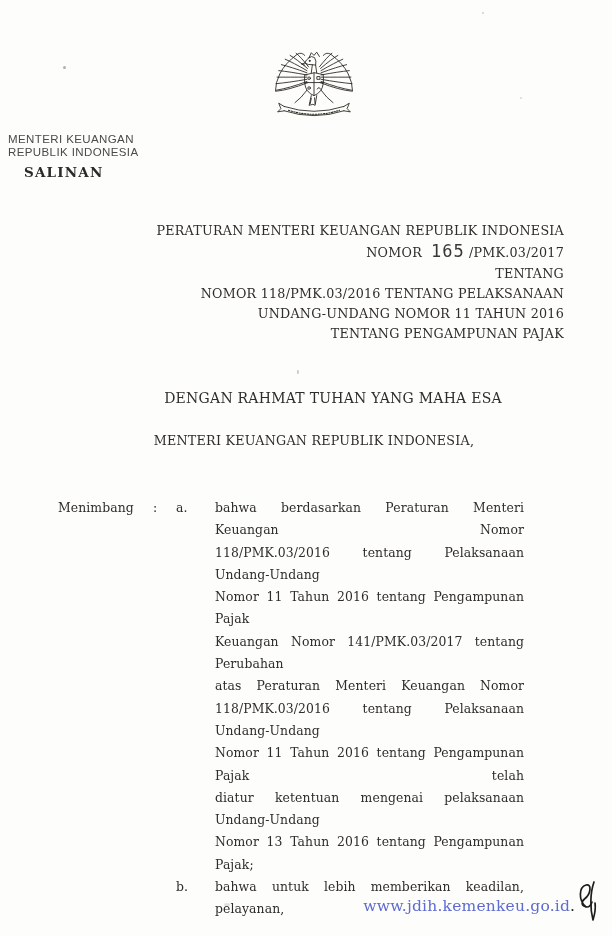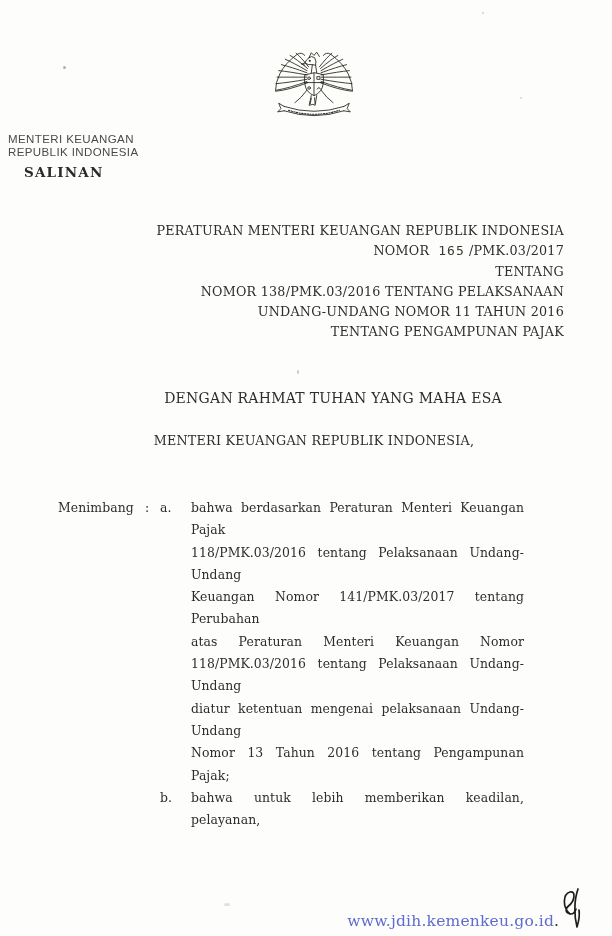--- a/index.html
+++ b/index.html
@@ -9,37 +9,37 @@
   
   .masthead{position:absolute;top:50px;left:8px;width:100%;text-align:left;}
   .emblem{display:block;margin:0 auto 7px auto;}
   .ministry{font-family:"Liberation Sans",sans-serif;font-size:11.5px;line-height:13px;
             letter-spacing:.4px;color:#4a4a4a;}
   .salinan{margin-top:5px;font-size:13.5px;font-weight:700;letter-spacing:1.2px;color:#2b2a27;padding-left:16px;}
 
   
   .doc-title{position:absolute;top:221px;left:48px;right:48px;text-align:right;
              font-size:12.7px;line-height:20.3px;letter-spacing:.25px;}
-  .nomor-num{font-family:"DejaVu Sans Mono","Liberation Mono",monospace;font-size:13px;
+  .nomor-num{font-family:"DejaVu Sans Mono","Liberation Mono",monospace;font-size:17px;
              letter-spacing:1.1px;margin:0 4px 4px 9px;color:#3a3833;}
 
   .invocation{position:absolute;top:390px;left:0;width:100%;text-align:center;
               font-size:14px;letter-spacing:.25px;padding-left:27px;}
   .authority{position:absolute;top:433px;left:0;width:100%;text-align:center;
              font-size:12.7px;letter-spacing:.25px;margin-left:8px;}
 
   
   .menimbang{position:absolute;top:497px;left:58px;width:466px;font-size:12.4px;
              line-height:22.3px;letter-spacing:.1px;}
-  .m-row{display:grid;grid-template-columns:87px 15px 31px 1fr;align-items:start;}
+  .m-row{display:grid;grid-template-columns:87px 15px 31px 1fr;align-items:start;gap:8px;}
   .jline{text-align:justify;text-align-last:justify;}
   .jline-end{text-align-last:left;}
 
   
-  .footer{position:absolute;top:882px;right:25px;height:48px;display:flex;align-items:flex-end;
+  .footer{position:absolute;top:882px;right:9px;height:48px;display:flex;align-items:center;
           font-size:15.5px;}
   .site{color:#5e6bd0;letter-spacing:.2px;cursor:pointer;}
   .site-dot{color:#2a2a2a;}
   .paraf{margin-left:1px;margin-top:-10px;}
 
   
   .speck{position:absolute;border-radius:50%;}
   .sp1{left:63px;top:66px;width:3px;height:3px;background:#8f8f8f;opacity:.7;}
   .sp2{left:482px;top:12px;width:2px;height:2px;background:#bdbdbd;opacity:.7;}
   .sp3{left:520px;top:97px;width:2px;height:2px;background:#c9c9c9;opacity:.7;}
@@ -109,39 +109,41 @@
     <div class="ministry">REPUBLIK INDONESIA</div>
     <div class="salinan">SALINAN</div>
   </div>
 
   <div class="doc-title">
     <div>PERATURAN MENTERI KEUANGAN REPUBLIK INDONESIA</div>
     <div>
       <span>NOMOR</span><span class="nomor-num">165</span><span>/PMK.03/2017</span>
     </div>
     <div>TENTANG</div>
-    <div>NOMOR 138/PMK.03/2016 TENTANG PELAKSANAAN</div>
+    <div>NOMOR 118/PMK.03/2016 TENTANG PELAKSANAAN</div>
     <div>UNDANG-UNDANG NOMOR 11 TAHUN 2016</div>
     <div>TENTANG PENGAMPUNAN PAJAK</div>
   </div>
 
   <div class="invocation">DENGAN RAHMAT TUHAN YANG MAHA ESA</div>
   <div class="authority">MENTERI KEUANGAN REPUBLIK INDONESIA,</div>
 
   <div class="menimbang">
     <div class="m-row">
       <div class="m-label">Menimbang</div>
       <div class="m-colon">:</div>
       <div class="m-marker">a.</div>
       <div class="m-text">
-          <div class="jline">bahwa berdasarkan Peraturan Menteri Keuangan Pajak</div>
+          <div class="jline">bahwa berdasarkan Peraturan Menteri Keuangan Nomor</div>
           <div class="jline">118/PMK.03/2016 tentang Pelaksanaan Undang-Undang</div>
+          <div class="jline">Nomor 11 Tahun 2016 tentang Pengampunan Pajak</div>
           <div class="jline">Keuangan Nomor 141/PMK.03/2017 tentang Perubahan</div>
           <div class="jline">atas Peraturan Menteri Keuangan Nomor</div>
           <div class="jline">118/PMK.03/2016 tentang Pelaksanaan Undang-Undang</div>
+          <div class="jline">Nomor 11 Tahun 2016 tentang Pengampunan Pajak telah</div>
           <div class="jline">diatur ketentuan mengenai pelaksanaan Undang-Undang</div>
           <div class="jline jline-end">Nomor 13 Tahun 2016 tentang Pengampunan Pajak;</div>
         </div>
     </div>
     <div class="m-row">
       <div class="m-label"></div>
       <div class="m-colon"></div>
       <div class="m-marker">b.</div>
       <div class="m-text">
           <div class="jline">bahwa untuk lebih memberikan keadilan, pelayanan,</div>

